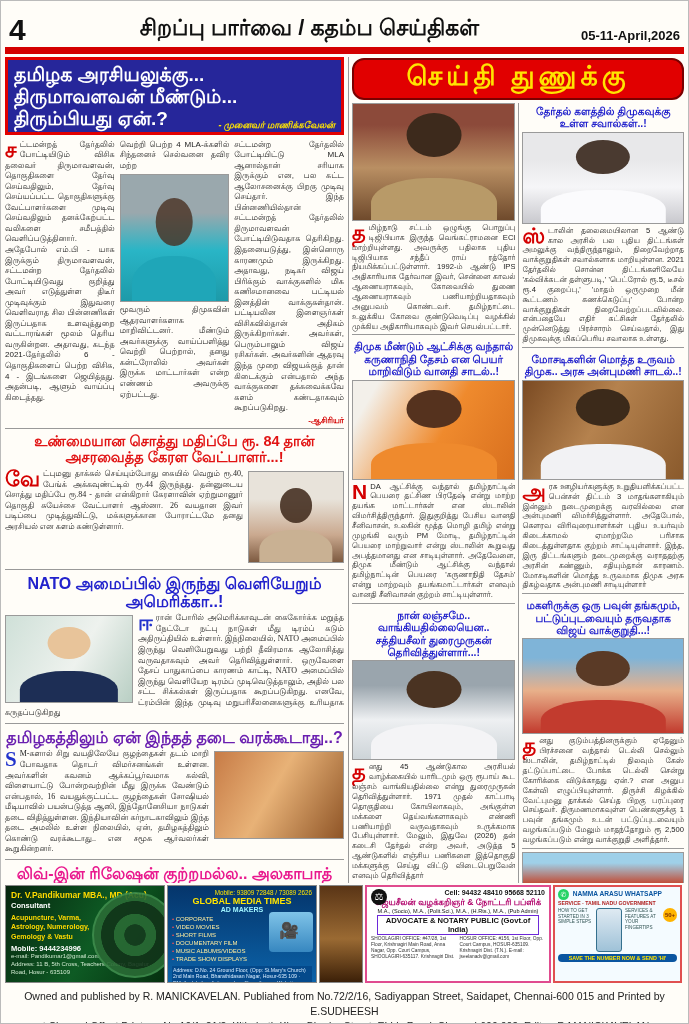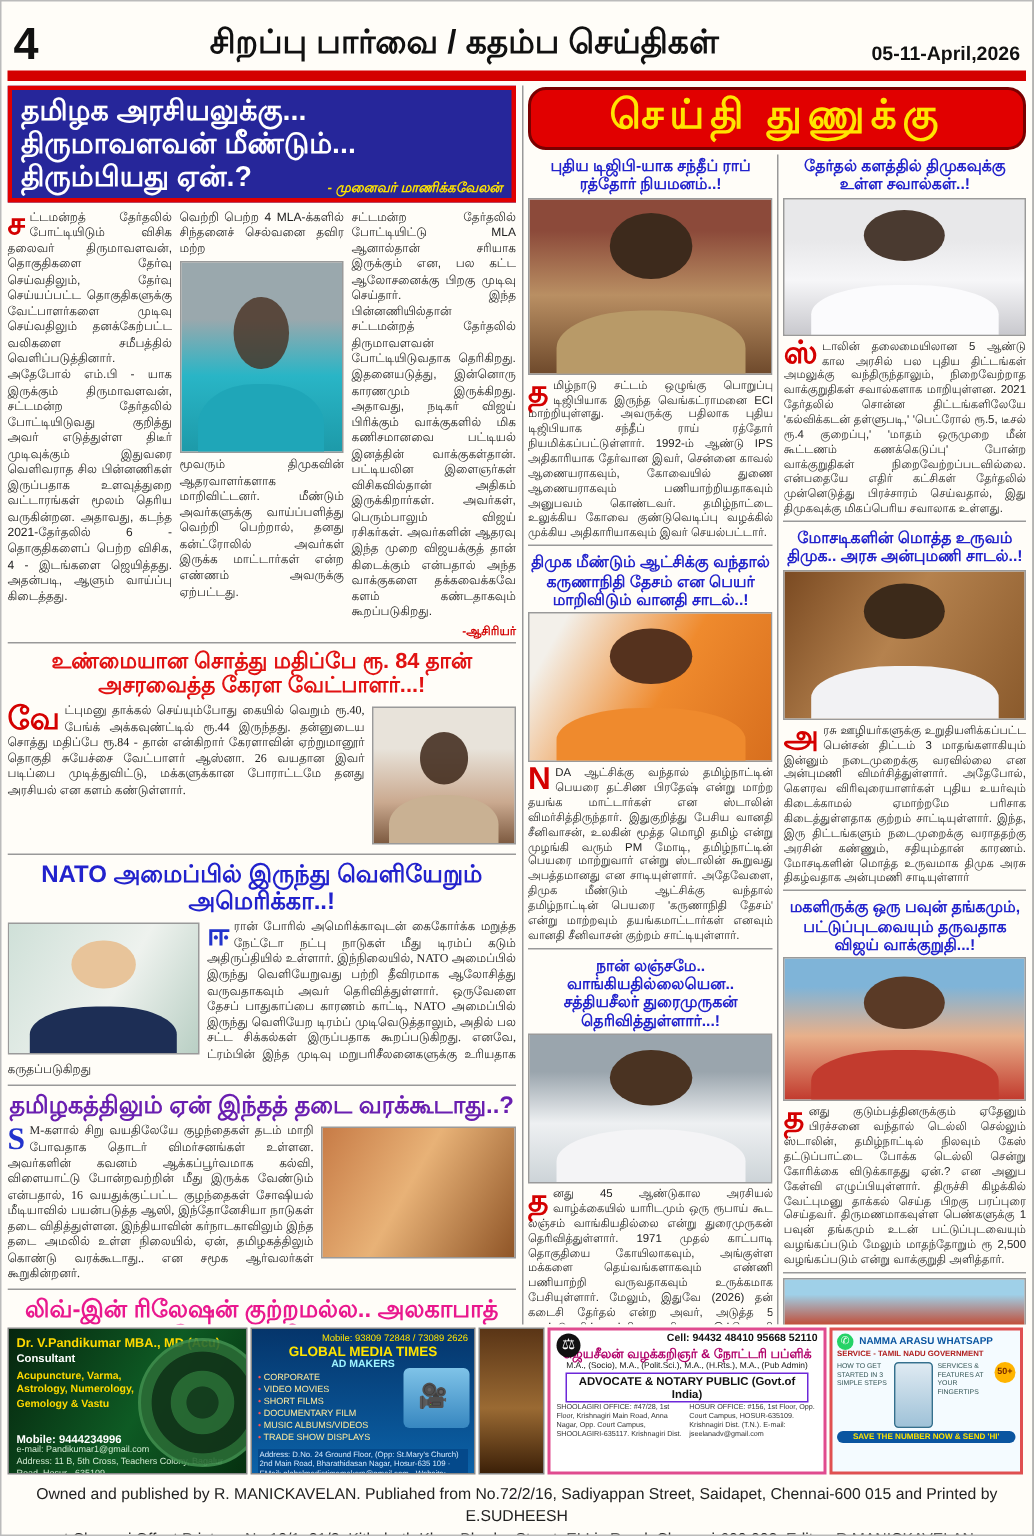--- a/index.html
+++ b/index.html
@@ -66,21 +66,21 @@
   .brief { border-bottom:1px solid #999; padding-bottom:3px; margin-bottom:3px; overflow:hidden; }
   .brief:last-child { border-bottom:none; }
 
   
   .ads { display:flex; height:102px; gap:2px; padding:2px 4px; }
   .ad { border:1px solid #888; overflow:hidden; position:relative; font-size:6.6px; }
   .ad-pandi { width:160px; background:linear-gradient(120deg,#06250e,#0e5b24 55%,#05300f); color:#e8ffe8; padding:4px 5px; }
   .ad-pandi .nm { color:#ffd900; font-weight:bold; font-size:8.5px; }
   .ad-pandi .cons { color:#fff; font-weight:bold; font-size:7.5px; margin:1px 0 3px 0; }
   .ad-pandi .srv { color:#ffd900; font-weight:bold; font-size:7px; line-height:1.35; width:70%; }
-  .ad-pandi .mob { color:#ffffff; font-weight:bold; font-size:7.5px; margin-top:14px; }
+  .ad-pandi .mob { color:#ffffff; font-weight:bold; font-size:7.5px; margin-top:3px; }
   .ad-pandi .sm { color:#cfe9cf; font-size:6px; line-height:1.3; }
   .mandala { position:absolute; right:-14px; top:6px; width:86px; height:86px; border-radius:50%;
     background:radial-gradient(circle,#163d1f 18%,#2a6b35 19% 36%,#12351a 37% 58%,#2a6b35 59% 78%,#0a2410 79%);
     border:2px solid #3f8d4d; opacity:.9; }
   .ad-media { width:150px; background:linear-gradient(180deg,#05356b,#0b62a8); color:#fff; padding:3px 4px; }
   .ad-media .mob { color:#ffe400; font-size:6.3px; text-align:right; }
   .ad-media .gm { font-weight:bold; font-size:9px; color:#ffe400; text-align:center; }
   .ad-media .am { font-weight:bold; font-size:7px; color:#9ef3ff; text-align:center; margin-bottom:2px; }
   .ad-media ul { list-style:none; }
   .ad-media li { font-size:6px; color:#ffec9e; line-height:1.35; }
@@ -198,21 +198,20 @@
     </div>
 
     <div class="right-sec">
       <div class="banner">செய்தி துணுக்கு</div>
 
       <div class="briefs">
 
         <div class="col-mid">
 
           <div class="brief">
-            <div class="brief-head">புதிய டிஜிபி-யாக சந்தீப் ராப் ரத்தோர் நியமனம்..!</div>
             <div class="photo p-dgp" style="height:118px">
               <div class="head" style="background:#3d2a1c;top:8%"></div>
                 <div class="torso" style="background:#b89a68"></div>
             </div>
             <div class="brief-body drop">தமிழ்நாடு சட்டம் ஒழுங்கு பொறுப்பு டிஜிபியாக இருந்த வெங்கட்ராமனை ECI மாற்றியுள்ளது. அவருக்கு பதிலாக புதிய டிஜிபியாக சந்தீப் ராய் ரத்தோர் நியமிக்கப்பட்டுள்ளார். 1992-ம் ஆண்டு IPS அதிகாரியாக தேர்வான இவர், சென்னை காவல் ஆணையராகவும், கோவையில் துணை ஆணையராகவும் பணியாற்றியதாகவும் அனுபவம் கொண்டவர். தமிழ்நாட்டை உலுக்கிய கோவை குண்டுவெடிப்பு வழக்கில் முக்கிய அதிகாரியாகவும் இவர் செயல்பட்டார்.</div>
           </div>
 
           <div class="brief">
             <div class="brief-head">திமுக மீண்டும் ஆட்சிக்கு வந்தால் கருணாநிதி தேசம் என பெயர் மாறிவிடும் வானதி சாடல்..!</div>
             <div class="photo p-vanathi" style="height:100px">

